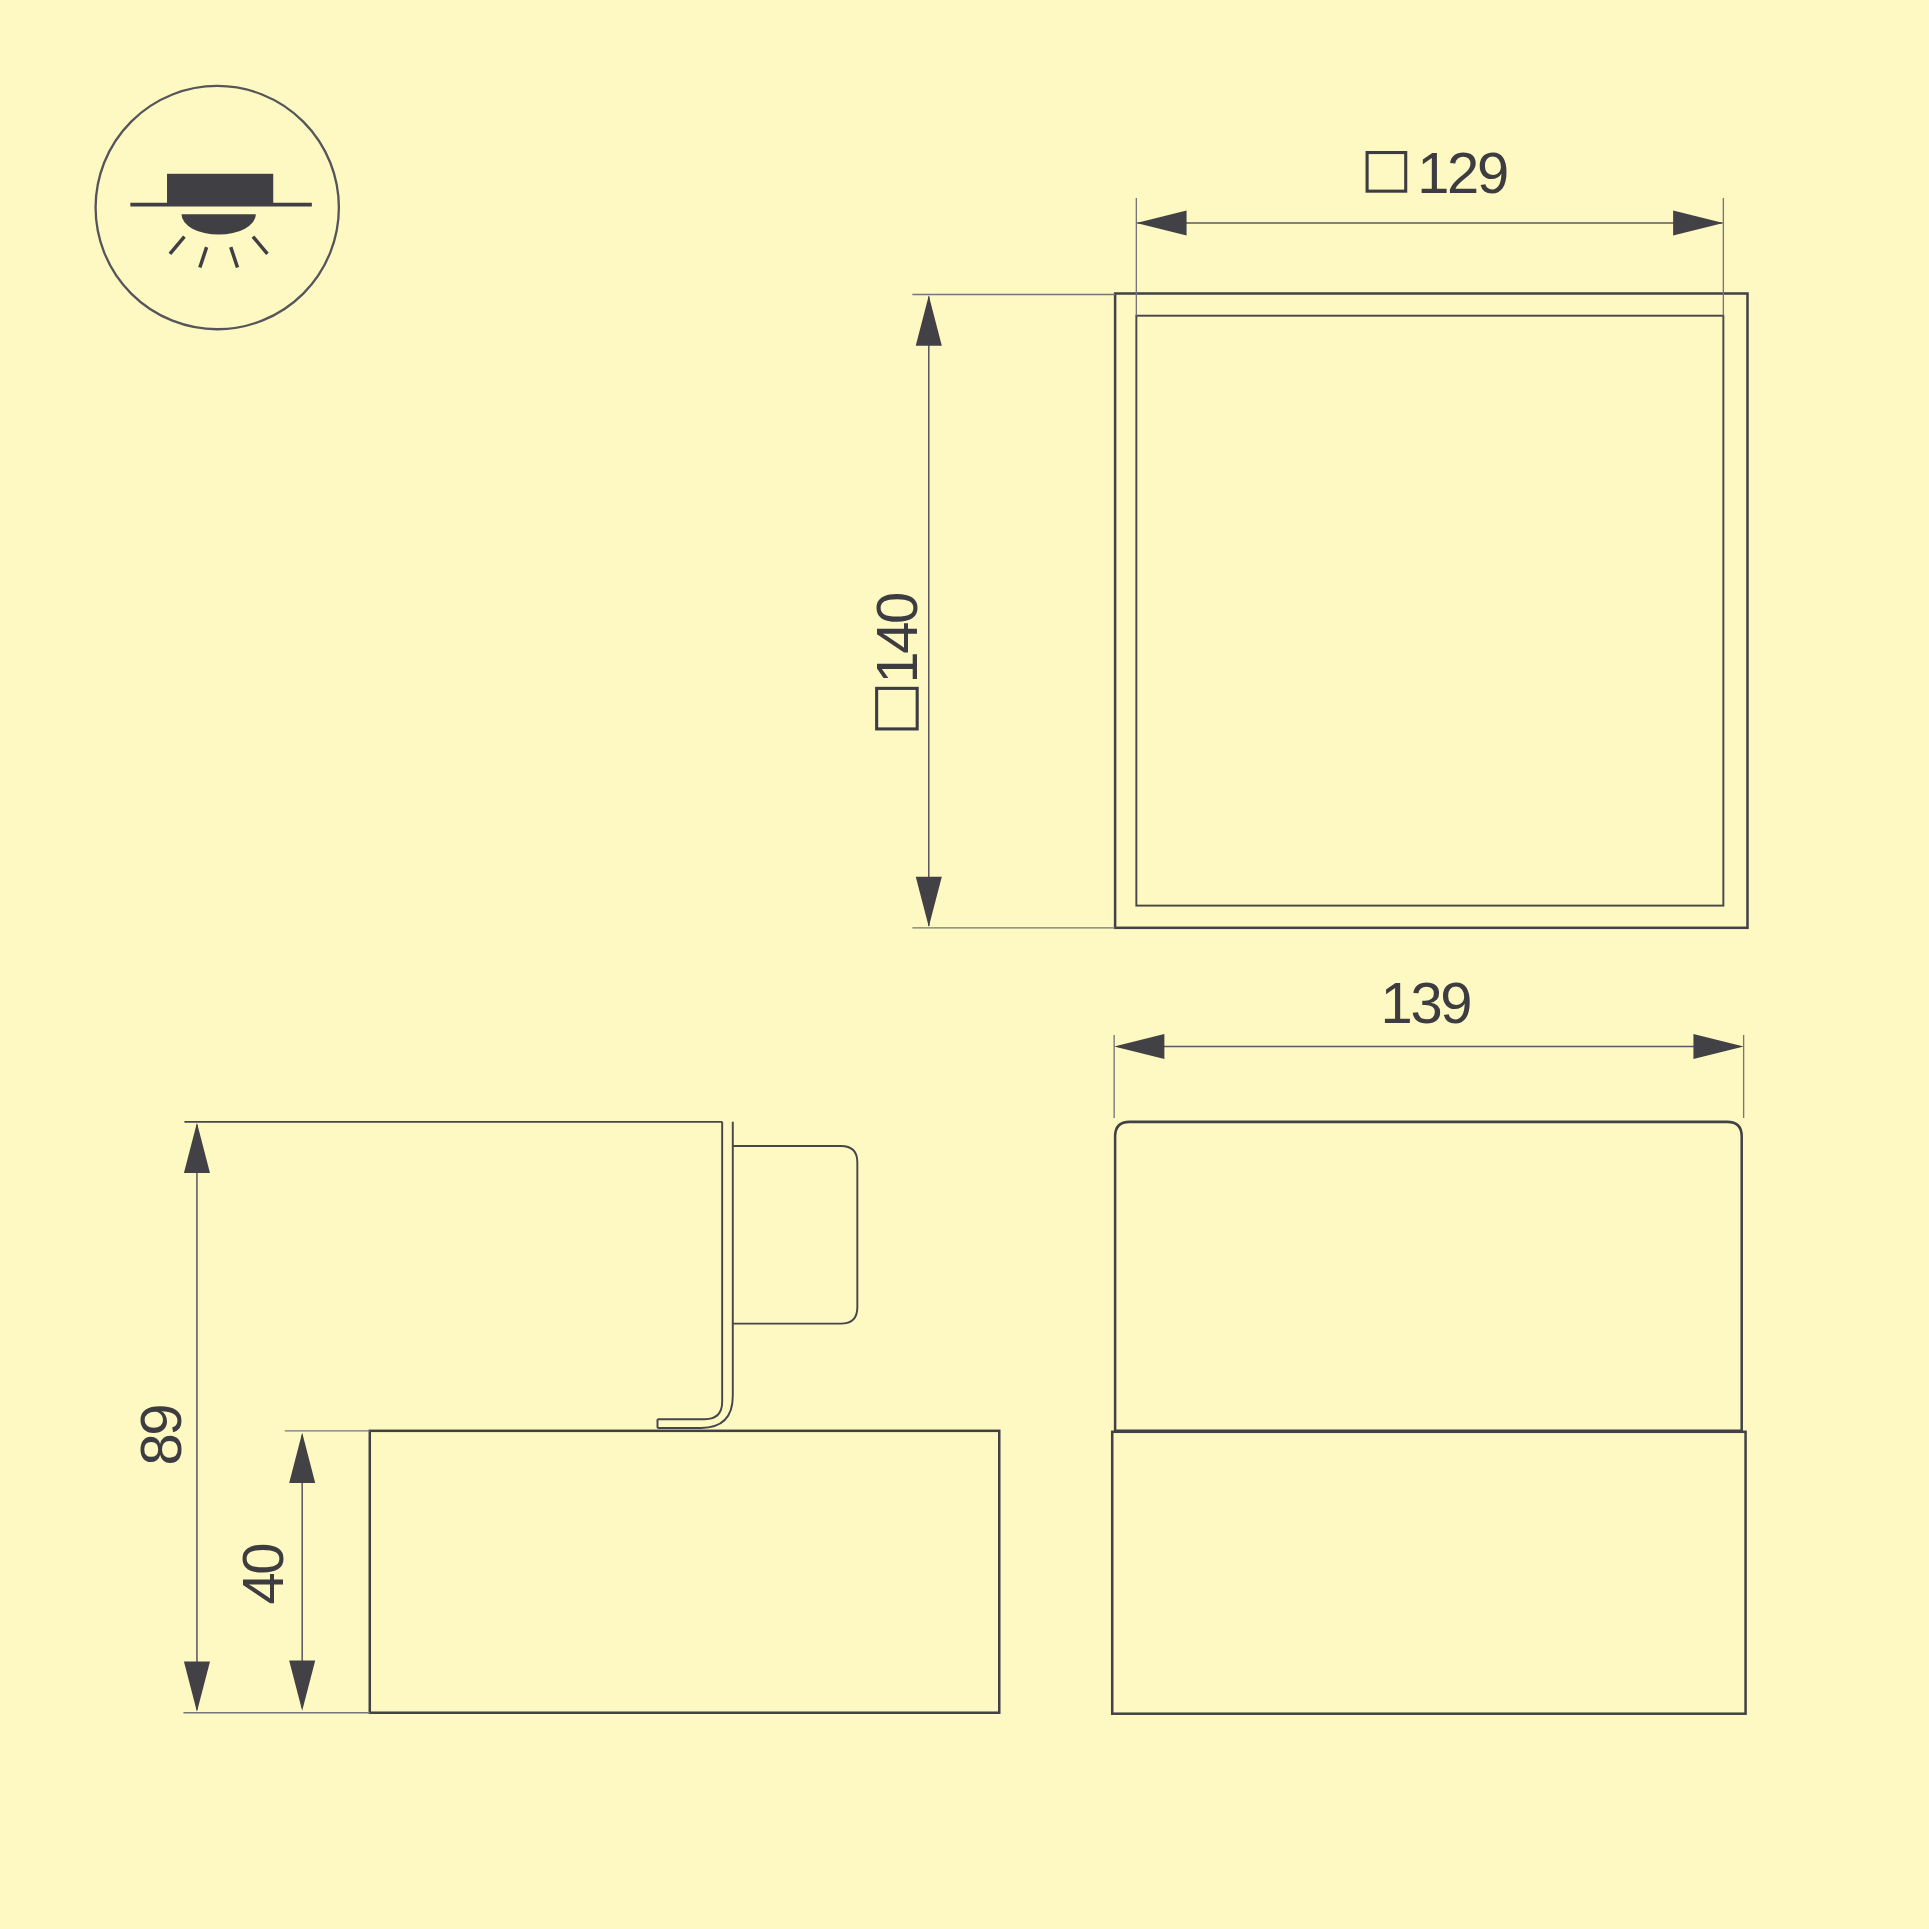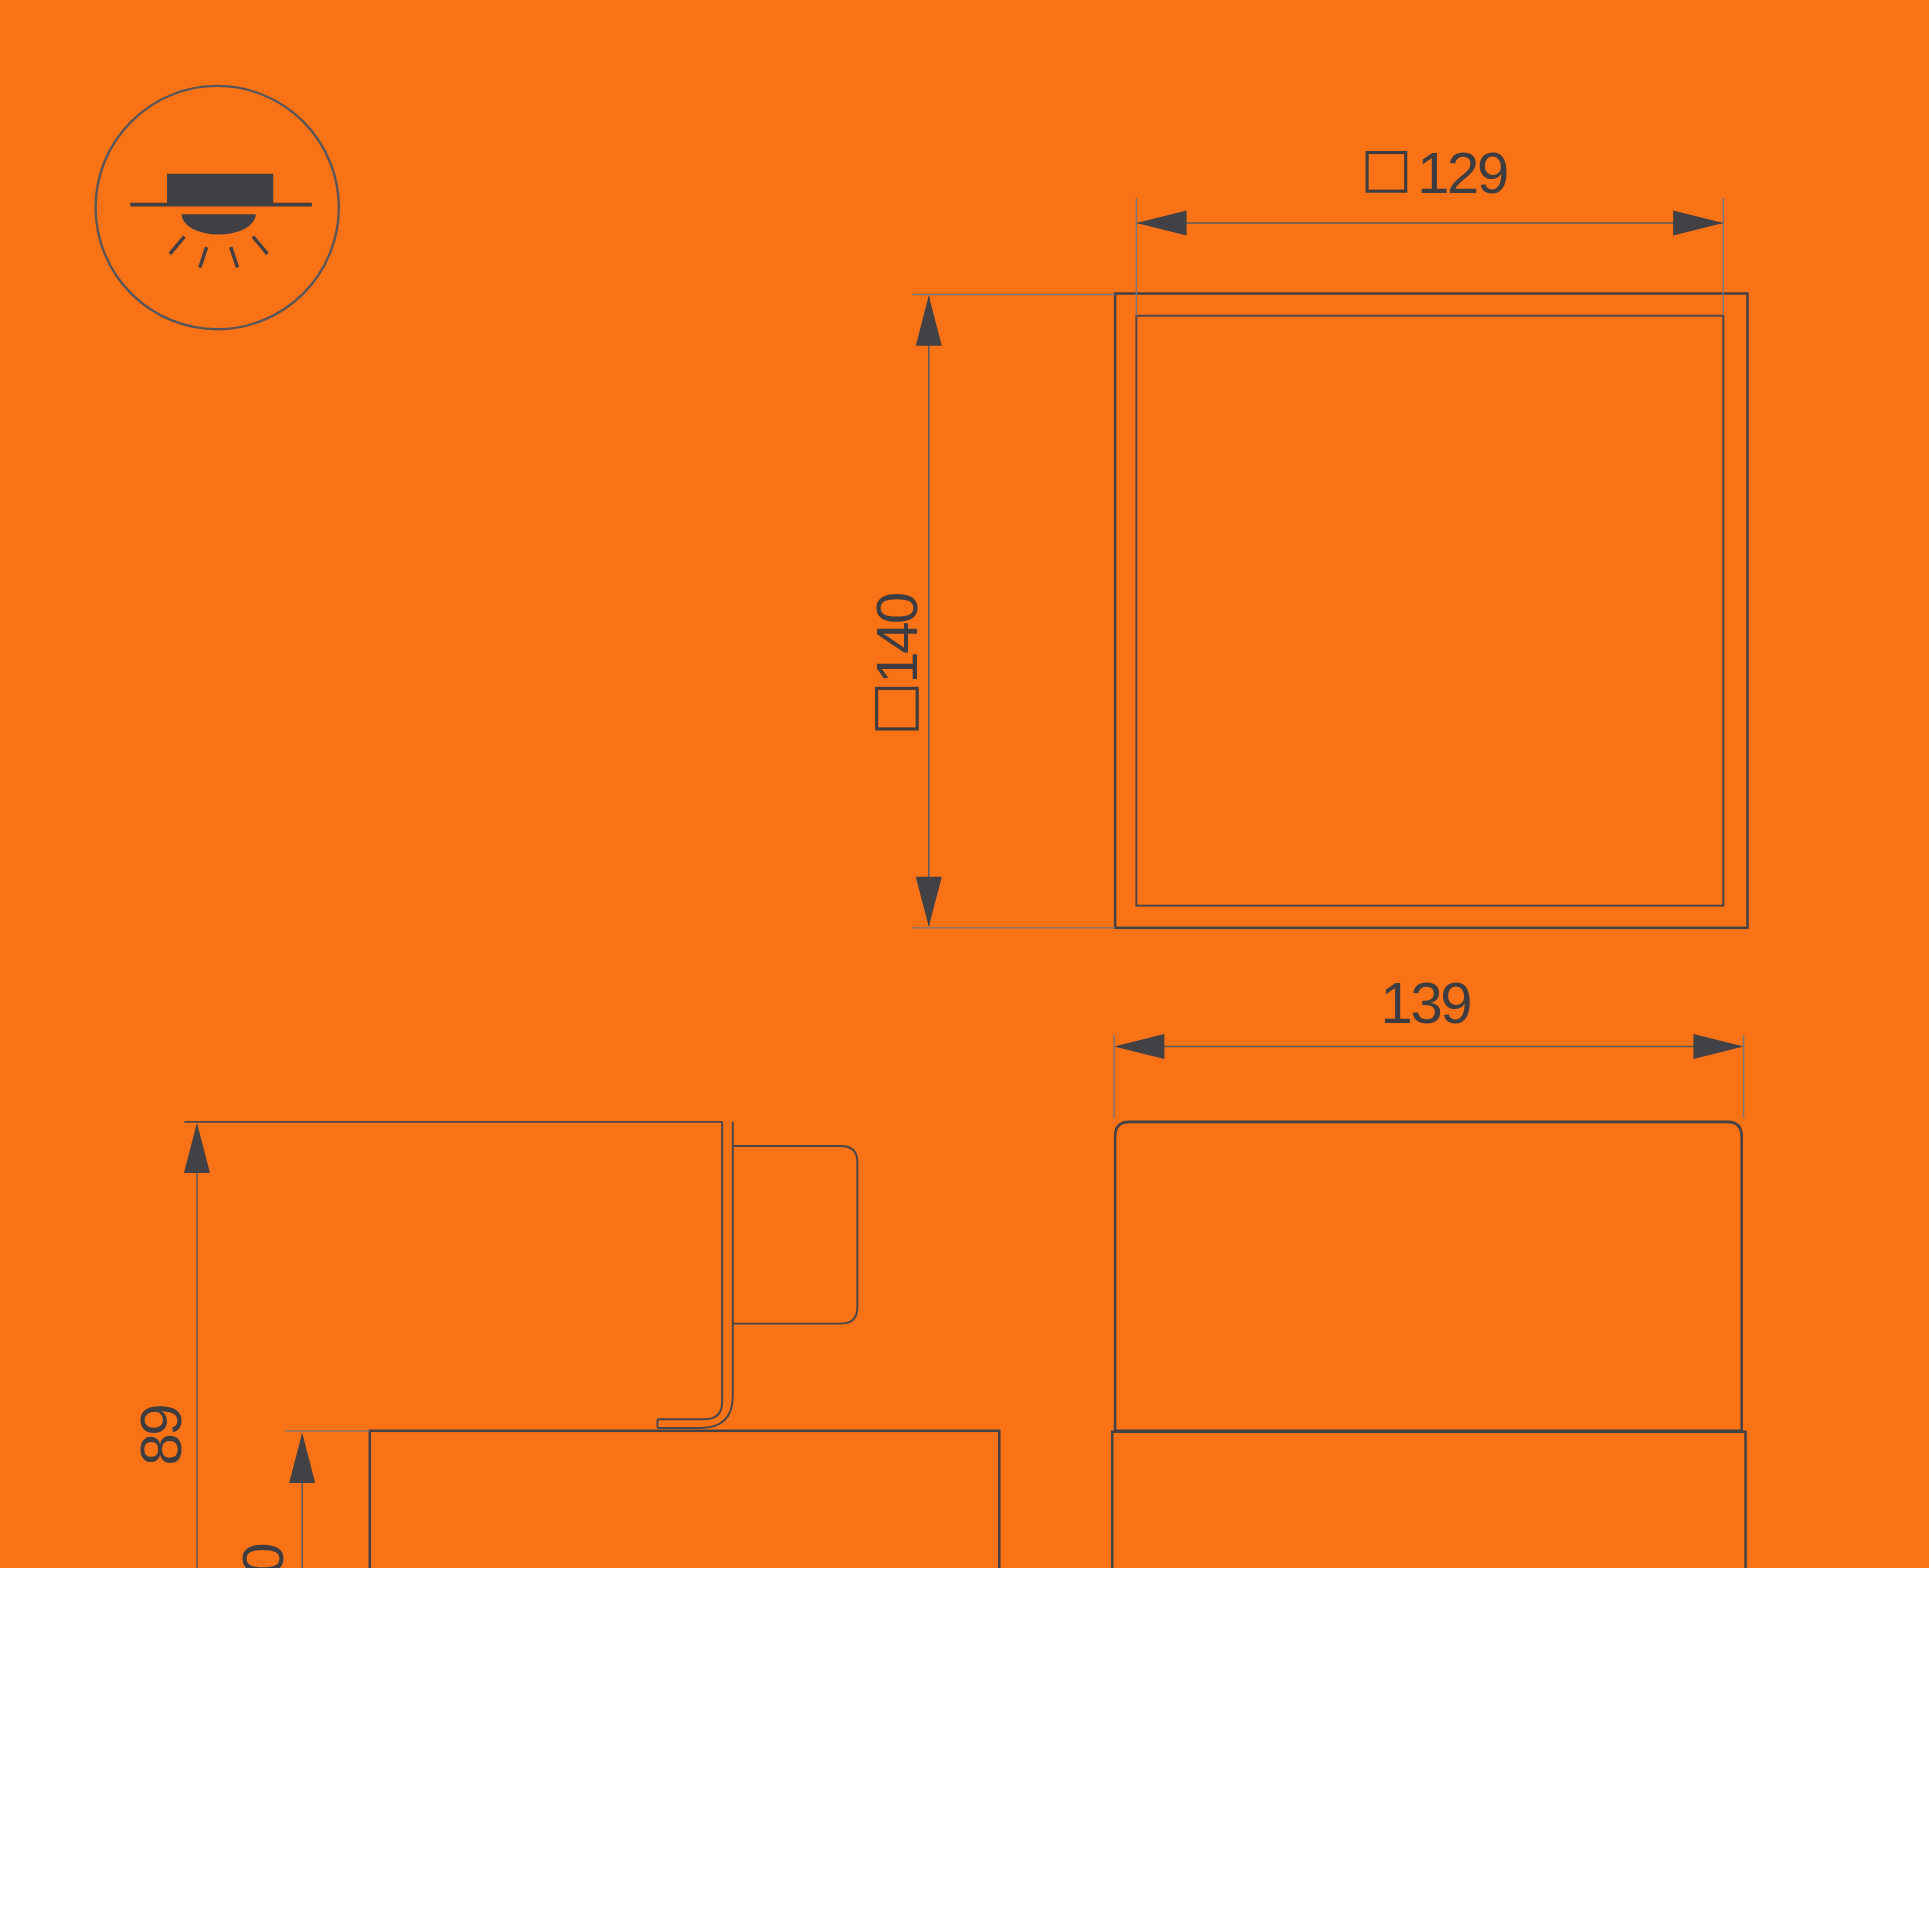--- a/index.html
+++ b/index.html
@@ -1,19 +1,19 @@
 <!DOCTYPE html>
 <html><head>
 <meta charset="utf-8">
 <style>
   html,body{margin:0;padding:0;background:#ffffff;}
   .canvas{
     position:relative;
-    width:1929px;height:1568px;
-    background:#f97316;
+    width:1929px;height:1929px;
+    background:#fef9c3;
     font-family:"Liberation Sans", sans-serif;
     text-align:right;
   }
   svg{position:absolute;left:0;top:0;}
   .outline{fill:none;stroke:#414146;stroke-width:2.6;}
   .outline-thin{fill:none;stroke:#46464b;stroke-width:2;}
   .dimline{fill:none;stroke:#5a5a5f;stroke-width:1.6;}
   .extline{fill:none;stroke:#75757b;stroke-width:1.4;}
   .arrow{fill:#414146;stroke:none;}
   .sq{fill:none;stroke:#3d3d41;stroke-width:3.2;}

